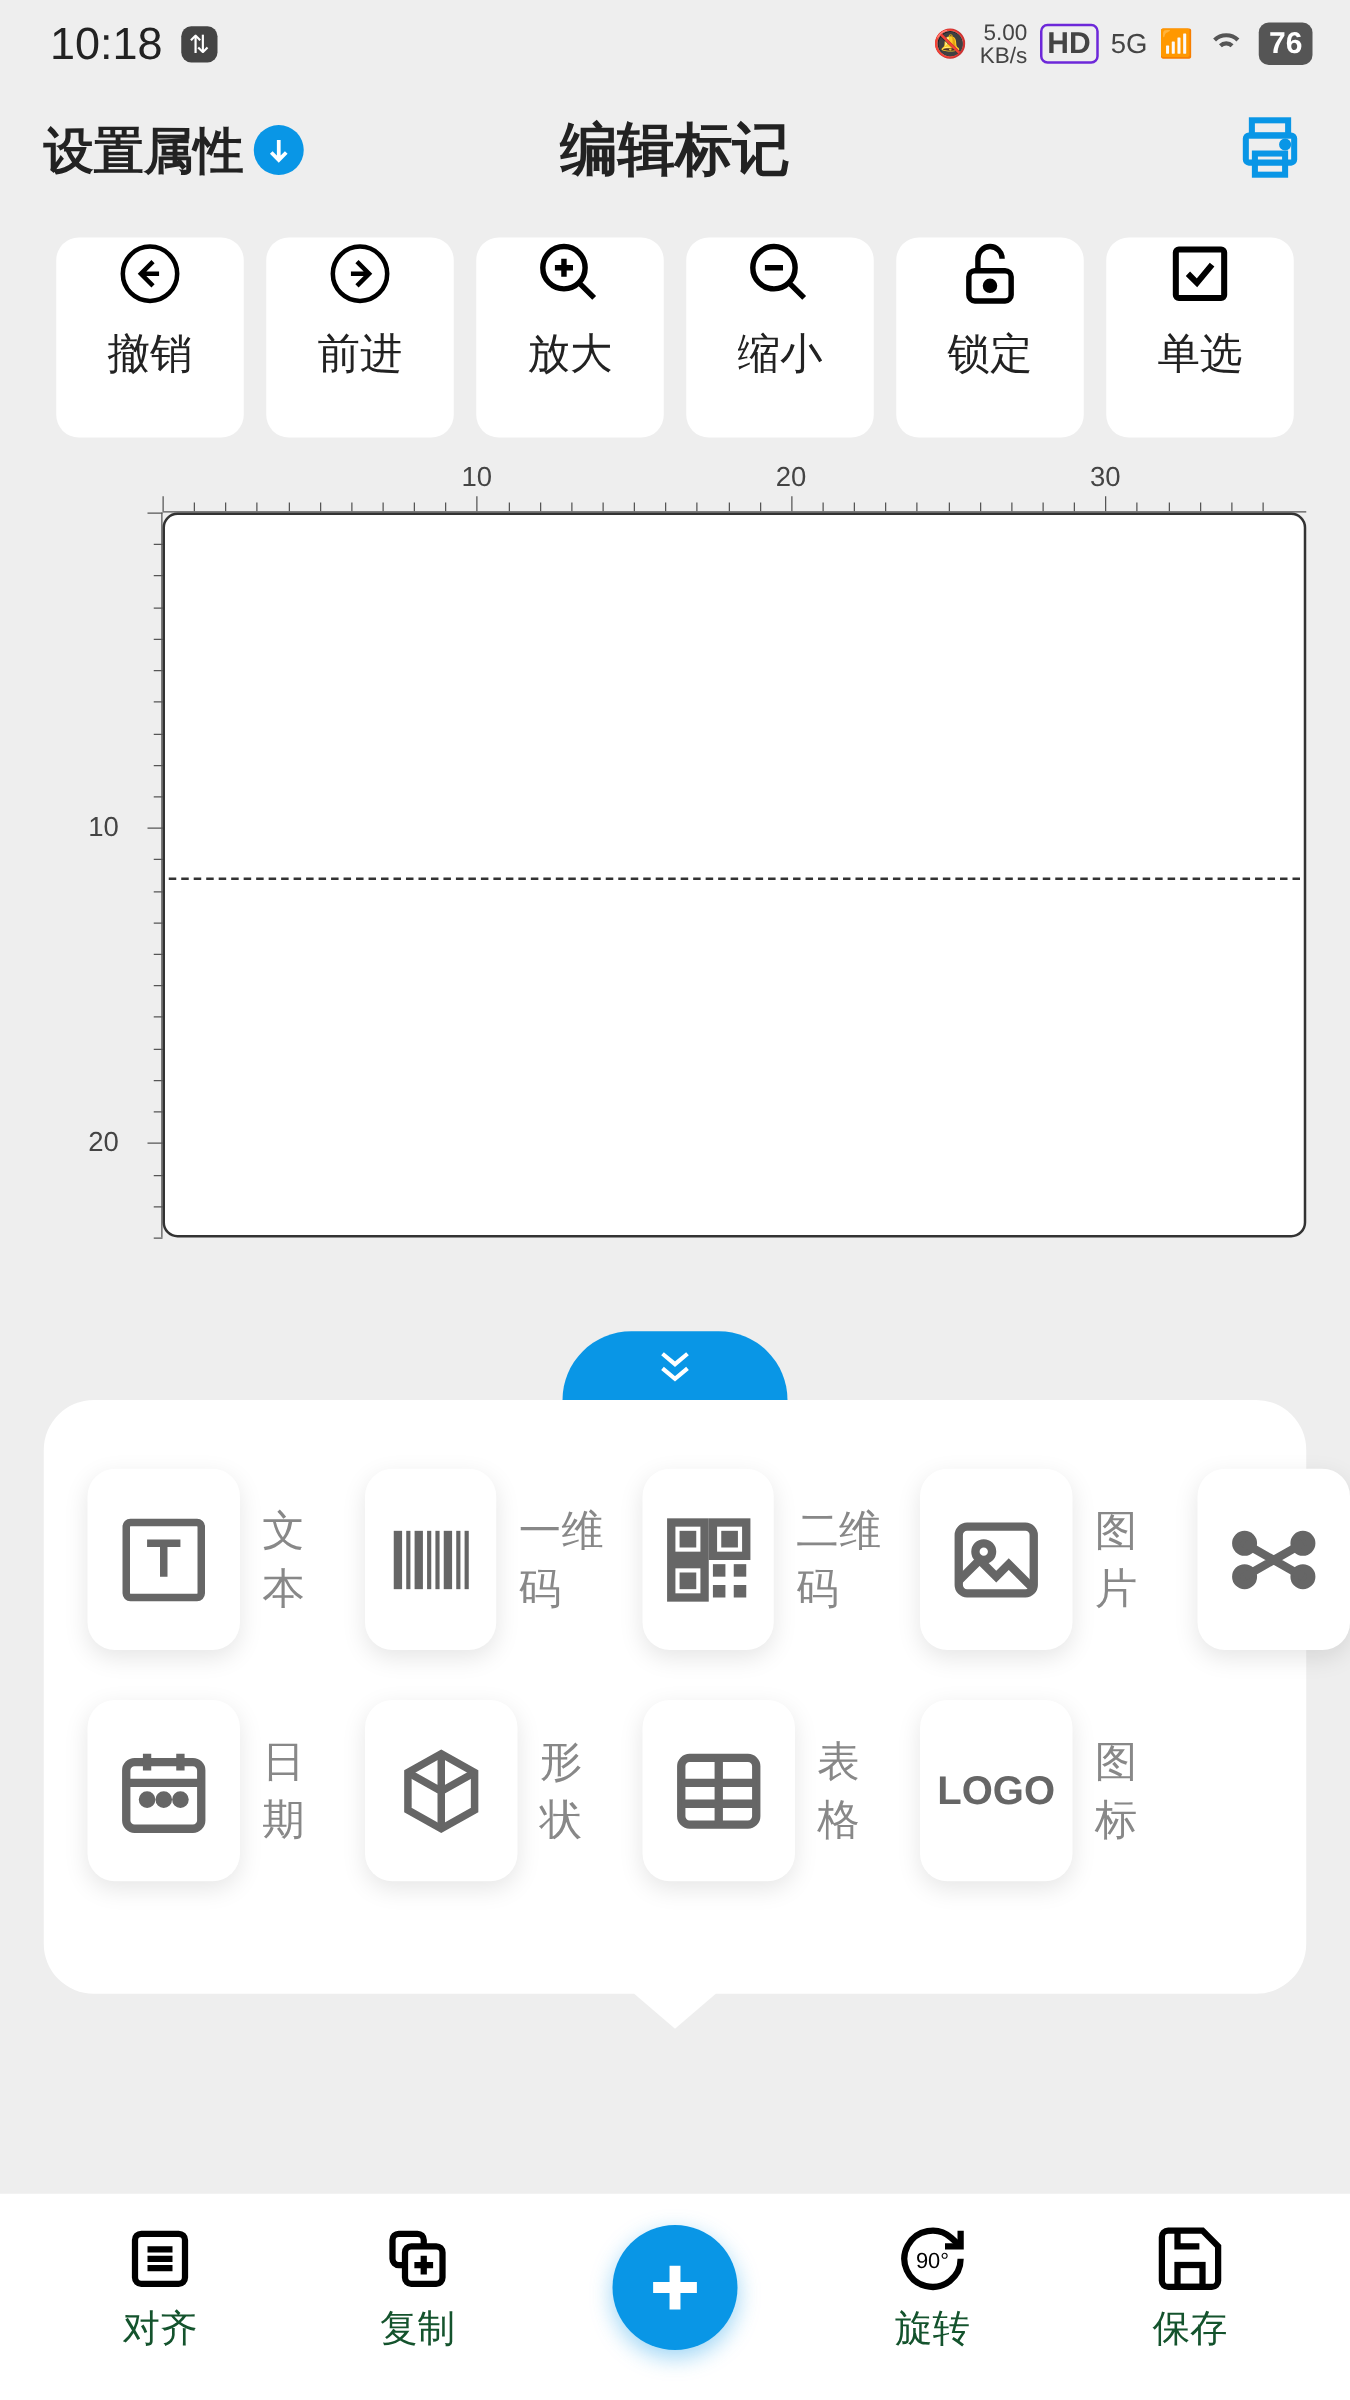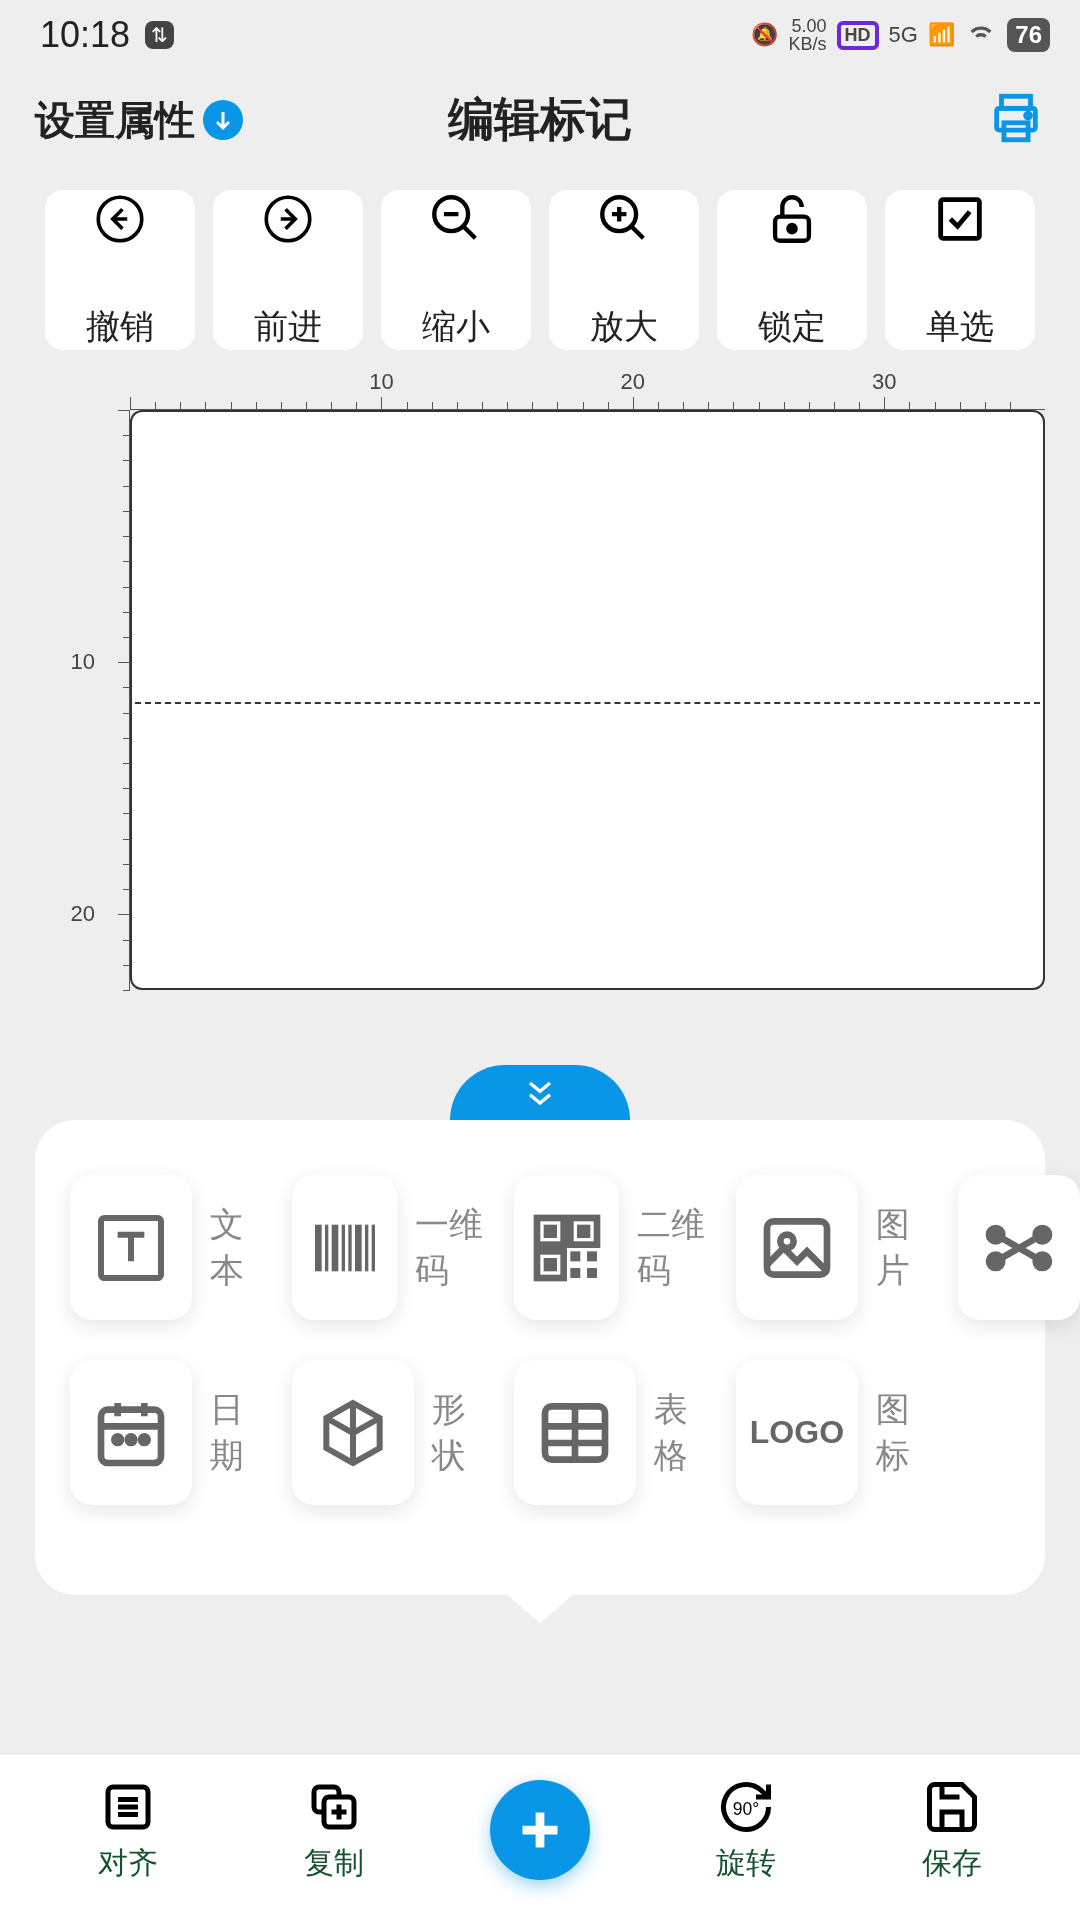--- a/index.html
+++ b/index.html
@@ -97,21 +97,21 @@
       justify-content: center;
     }
     .tool-btn {
       width: 150px;
       height: 160px;
       background: #fff;
       border-radius: 18px;
       display: flex;
       flex-direction: column;
       align-items: center;
-      justify-content: space-between;
+      justify-content: flex-start;
       gap: 12px;
     }
     .tool-btn svg { width: 58px; height: 58px; }
     .tool-label { font-size: 34px; color: #222; font-weight: 500; }
     .canvas-wrap {
       padding: 0 35px;
       position: relative;
     }
     .ruler-h {
       height: 30px;
@@ -244,21 +244,21 @@
   <div class="status-left">
     <span class="status-time">10:18</span>
     <span class="status-badge">⇅</span>
   </div>
   <div class="status-right">
     <span>🔕</span>
     <div class="speed">
         <div>5.00</div>
         <div>KB/s</div>
       </div>
-    <span style="border:4px solid #6d28d9;border-radius:6px;padding:0 4px;font-size:18px;font-weight:700;">HD</span>
+    <span style="border:2px solid #6d28d9;border-radius:6px;padding:0 4px;font-size:24px;font-weight:700;">HD</span>
     <span>5G</span>
     <span>📶</span>
     <span>
       <svg width="32" height="32" viewBox="0 0 24 24" fill="none" stroke="#555" stroke-width="2.5">
           <path d="M5 12a10 10 0 0 1 14 0M8.5 15.5a5 5 0 0 1 7 0M12 19h0"></path>
         </svg>
     </span>
     <span class="battery-box">76</span>
   </div>
 </div>
@@ -294,30 +294,30 @@
   <div class="tool-btn">
     <svg viewBox="0 0 24 24" fill="none" stroke="#000" stroke-width="1.5">
         <circle cx="12" cy="12" r="9"></circle>
         <path d="M11 8l4 4-4 4M15 12H9"></path>
       </svg>
     <span class="tool-label">前进</span>
   </div>
   <div class="tool-btn">
     <svg viewBox="0 0 24 24" fill="none" stroke="#000" stroke-width="1.8">
         <circle cx="10" cy="10" r="7"></circle>
-        <path d="M15 15l5 5M7 10h6"></path>
-      </svg>
-    <span class="tool-label">缩小</span>
+        <path d="M15 15l5 5M7 10h6M10 7v6"></path>
+      </svg>
+    <span class="tool-label">放大</span>
   </div>
   <div class="tool-btn">
     <svg viewBox="0 0 24 24" fill="none" stroke="#000" stroke-width="1.8">
         <circle cx="10" cy="10" r="7"></circle>
-        <path d="M15 15l5 5M7 10h6M10 7v6"></path>
-      </svg>
-    <span class="tool-label">放大</span>
+        <path d="M15 15l5 5M7 10h6"></path>
+      </svg>
+    <span class="tool-label">缩小</span>
   </div>
   <div class="tool-btn">
     <svg viewBox="0 0 24 24" fill="none" stroke="#000" stroke-width="1.8">
         <rect x="5" y="11" width="14" height="10" rx="2"></rect>
         <path d="M8 11V7a4 4 0 0 1 8 0"></path>
         <circle cx="12" cy="16" r="1.5" fill="#000"></circle>
       </svg>
     <span class="tool-label">锁定</span>
   </div>
   <div class="tool-btn">

